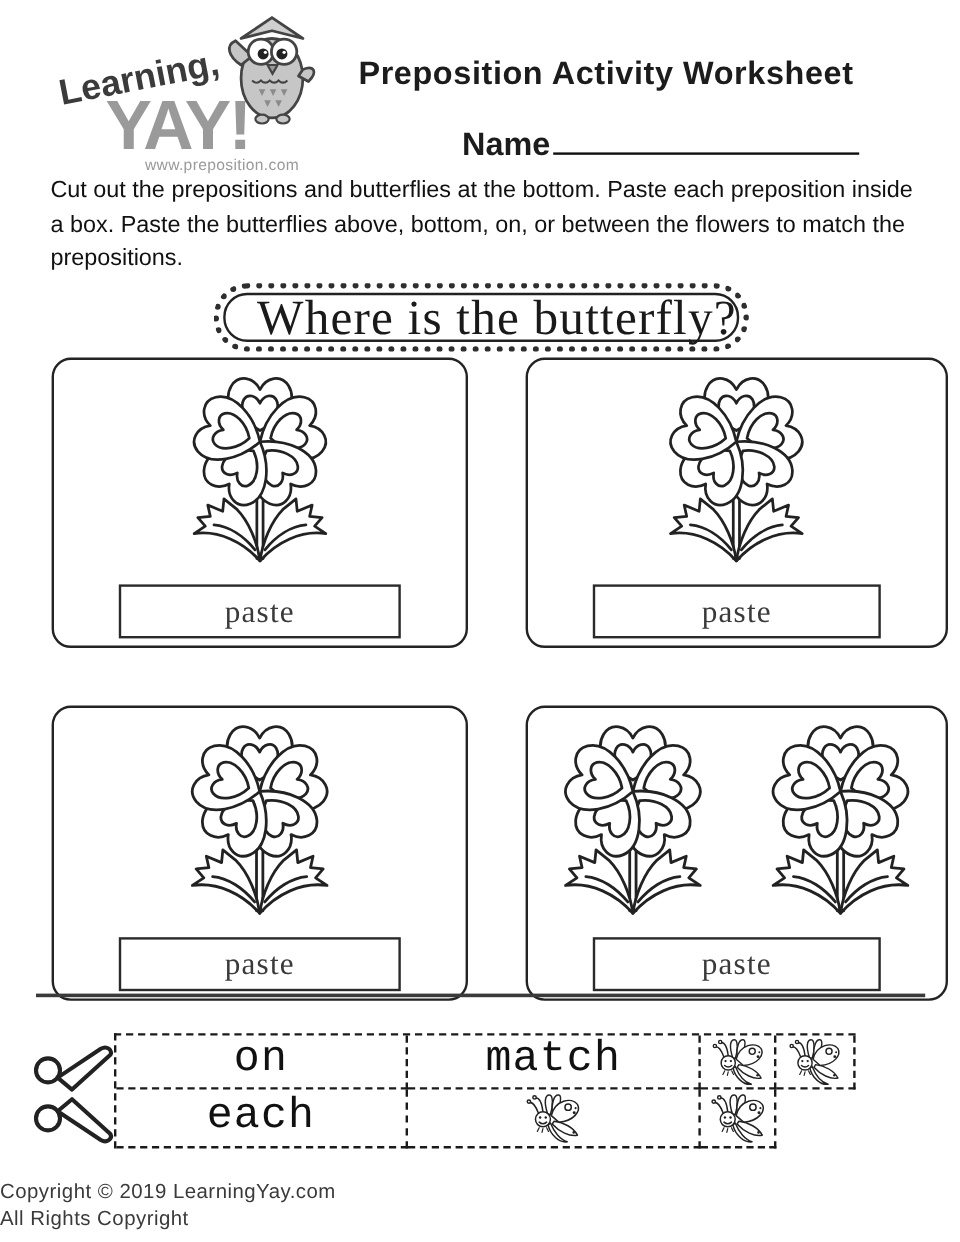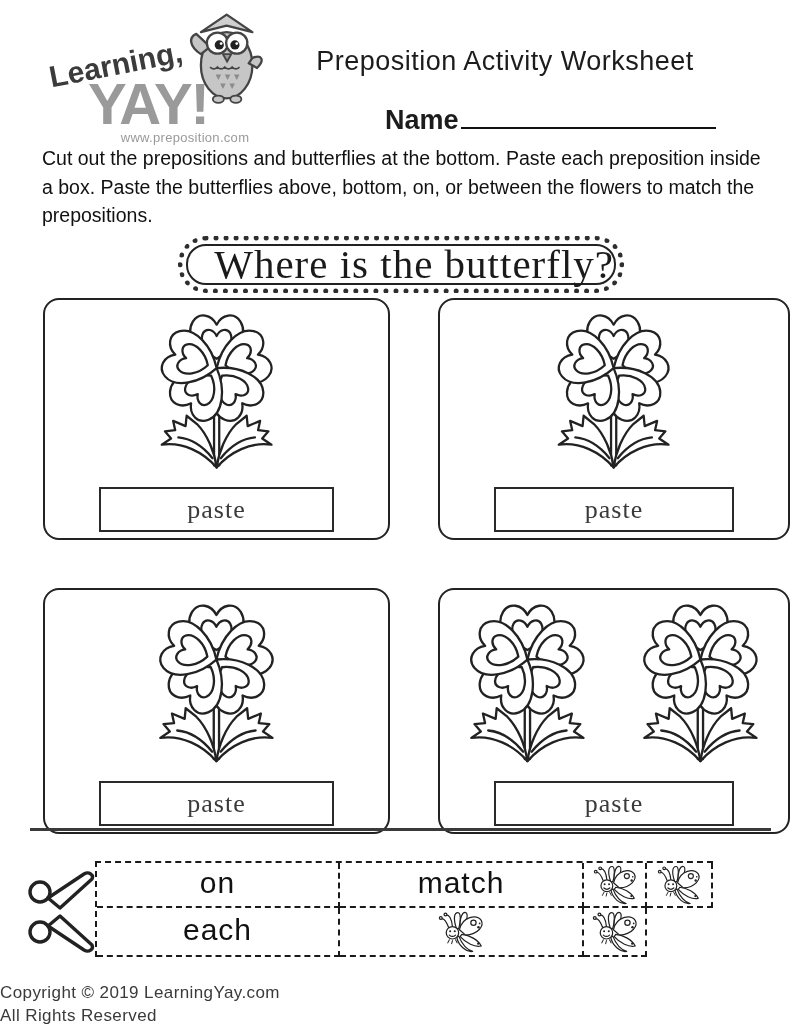--- a/index.html
+++ b/index.html
@@ -6,21 +6,21 @@
   .page{position:relative;width:800px;height:1035px;background:#ffffff;overflow:hidden;
         font-family:"Liberation Sans",sans-serif;color:#1c1c1c;}
 
   
   .logo-block{position:absolute;left:40px;top:8px;width:240px;height:135px;}
   .logo-web{position:absolute;left:55px;top:122px;width:180px;text-align:center;
             font-size:13px;color:#9a9a9a;letter-spacing:.3px;}
 
   
   .title{position:absolute;left:255px;top:46px;width:500px;text-align:center;
-         font-size:27px;font-weight:normal;letter-spacing:.5px;}
+         font-size:27px;font-weight:bold;letter-spacing:.5px;}
   .name-row{position:absolute;left:385px;top:103px;font-size:27px;font-weight:bold;}
   .name-blank{display:inline-block;width:255px;height:24px;border-bottom:2.5px solid #111;
               margin-left:2px;vertical-align:baseline;}
 
   
   .instructions{position:absolute;left:42px;top:144px;width:720px;font-size:19.5px;
                 line-height:28.5px;color:#111;}
 
   
   .banner-outer{position:absolute;left:178px;top:236px;width:446px;height:57px;
@@ -48,21 +48,21 @@
   
   .rule{position:absolute;left:30px;top:828px;width:741px;height:3px;background:#3a3a3a;}
 
   
   .scissors{position:absolute;left:26px;top:870px;}
   .strip{position:absolute;left:95px;top:861px;display:grid;
          grid-template-columns:243px 244px 63px 66px;grid-template-rows:45px 49px;
          border-top:2px dashed #1a1a1a;border-left:2px dashed #1a1a1a;box-sizing:content-box;}
   .cell{border-right:2px dashed #1a1a1a;border-bottom:2px dashed #1a1a1a;
         display:flex;align-items:center;justify-content:center;box-sizing:border-box;}
-  .word{font-family:Liberation Sans, sans-serif;font-size:30px;color:#111;
+  .word{font-family:Liberation Mono, monospace;font-size:36px;color:#111;
         letter-spacing:1px;line-height:1;padding-bottom:4px;}
 
   
   .footer{position:absolute;left:0;top:981px;width:800px;
           font-size:17px;line-height:23px;color:#3a3a3a;letter-spacing:.4px;}
 </style>
 </head>
 <body>
 
 <svg width="0" height="0" style="position:absolute" aria-hidden="true">
@@ -248,16 +248,16 @@
     </div>
     <div class="cell">
       <svg width="56" height="42" viewBox="0 0 60 54">
           <use href="#butterfly-sym"></use>
         </svg>
     </div>
   </div>
 
   <div class="footer">
     <div>Copyright © 2019 LearningYay.com</div>
-    <div>All Rights Reserved</div>
+    <div>All Rights Copyright</div>
   </div>
 
 </div>
 
 </body></html>

